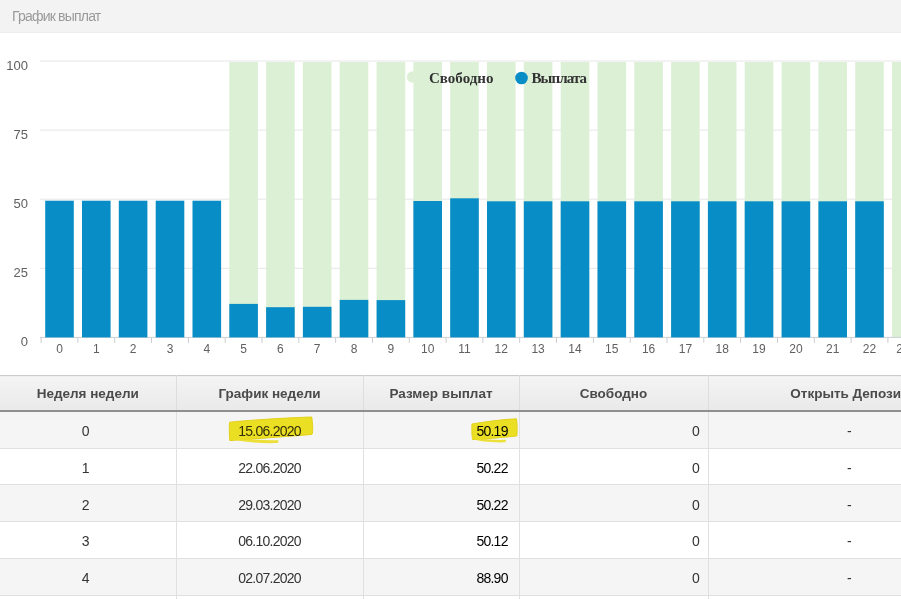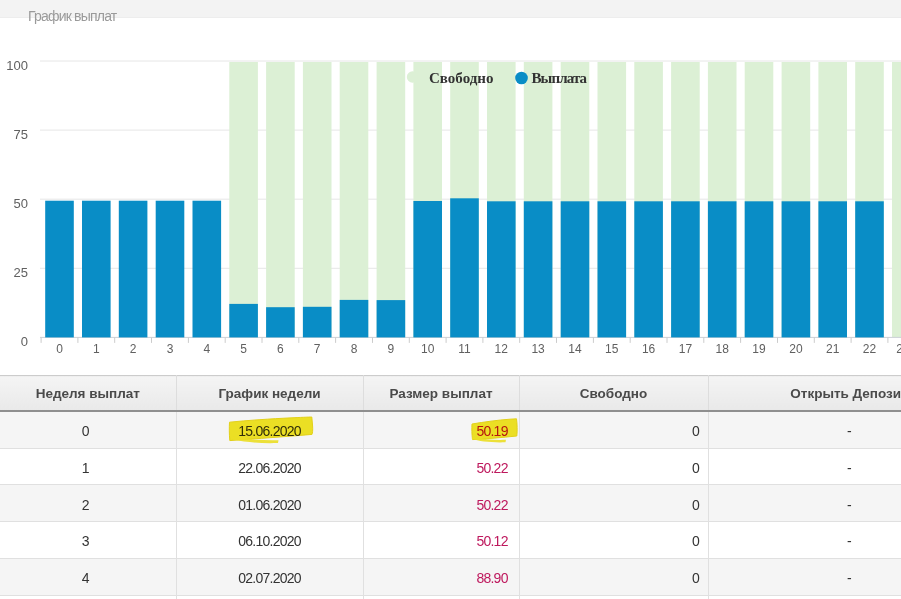--- a/index.html
+++ b/index.html
@@ -1,28 +1,28 @@
 <!DOCTYPE html>
 <html><head><meta charset="utf-8"><style>
 * { margin:0; padding:0; box-sizing:border-box; }
 html,body { width:901px; height:599px; background:#fff; overflow:hidden; position:relative;
   font-family:"Liberation Sans",sans-serif; }
-.tophdr { position:absolute; top:0; left:0; width:901px; height:18px; background:#f3f3f3;
-  border-bottom:1px solid #ededed; color:#9a9a9a; font-size:14px; letter-spacing:-0.8px; line-height:32px; padding-left:28px; }
+.tophdr { position:absolute; top:0; left:0; width:901px; height:33px; background:#f3f3f3;
+  border-bottom:1px solid #ededed; color:#9a9a9a; font-size:14px; letter-spacing:-0.8px; line-height:32px; padding-left:12px; }
 svg.chart { position:absolute; top:33px; left:0; }
 table { position:absolute; top:375px; left:0; width:990px; border-collapse:collapse; table-layout:fixed;
   font-size:13.5px; color:#333; }
 th { height:35.8px; background:linear-gradient(#f4f4f4,#e9e9e9); border:1px solid #ddd; border-top:1px solid #ccc;
   border-bottom:2px solid #8f8f8f; font-weight:bold; font-size:13.5px; color:#4a4a4a; text-align:center; }
 td { height:36.75px; border:1px solid #e0e0e0; text-align:center; font-size:14px; letter-spacing:-0.75px; padding-top:3px; }
 tr.g td { background:#f5f5f5; }
 td.r { text-align:right; padding-right:10.8px; }
 td.r2 { text-align:right; padding-right:8.5px; }
 td:first-child { padding-right:5px; }
-td.b { color:#be185d; }
+td.b { color:#000000; }
 th:first-child, td:first-child { border-left:none; }
 </style></head>
 <body>
 <div class="tophdr">График выплат</div>
 <svg class="chart" width="901" height="342" viewBox="0 0 901 342">
 <line x1="40" y1="28.0" x2="901" y2="28.0" stroke="#e6e6e6" stroke-width="1"></line>
     <line x1="40" y1="97.1" x2="901" y2="97.1" stroke="#e6e6e6" stroke-width="1"></line>
     <line x1="40" y1="166.2" x2="901" y2="166.2" stroke="#e6e6e6" stroke-width="1"></line>
     <line x1="40" y1="235.3" x2="901" y2="235.3" stroke="#e6e6e6" stroke-width="1"></line>
 <rect x="229.3" y="29" width="28.6" height="275.4" fill="#dcf0d5"></rect>
@@ -129,21 +129,21 @@
 <table>
 <colgroup>
       <col style="width:176px">
       <col style="width:187px">
       <col style="width:156px">
       <col style="width:189px">
       <col style="width:282px">
     </colgroup>
 <tbody>
       <tr>
-        <th>Неделя выплат</th>
+        <th>Неделя недели</th>
         <th>График недели</th>
         <th>Размер выплат</th>
         <th>Свободно</th>
         <th>Открыть Депозит</th>
       </tr>
 <tr class="g">
         <td>0</td>
         <td>15.06.2020</td>
         <td class="r b">50.19</td>
         <td class="r2">0</td>
@@ -151,21 +151,21 @@
       </tr>
 <tr>
         <td>1</td>
         <td>22.06.2020</td>
         <td class="r b">50.22</td>
         <td class="r2">0</td>
         <td>-</td>
       </tr>
 <tr class="g">
         <td>2</td>
-        <td>01.06.2020</td>
+        <td>29.03.2020</td>
         <td class="r b">50.22</td>
         <td class="r2">0</td>
         <td>-</td>
       </tr>
 <tr>
         <td>3</td>
         <td>06.10.2020</td>
         <td class="r b">50.12</td>
         <td class="r2">0</td>
         <td>-</td>

